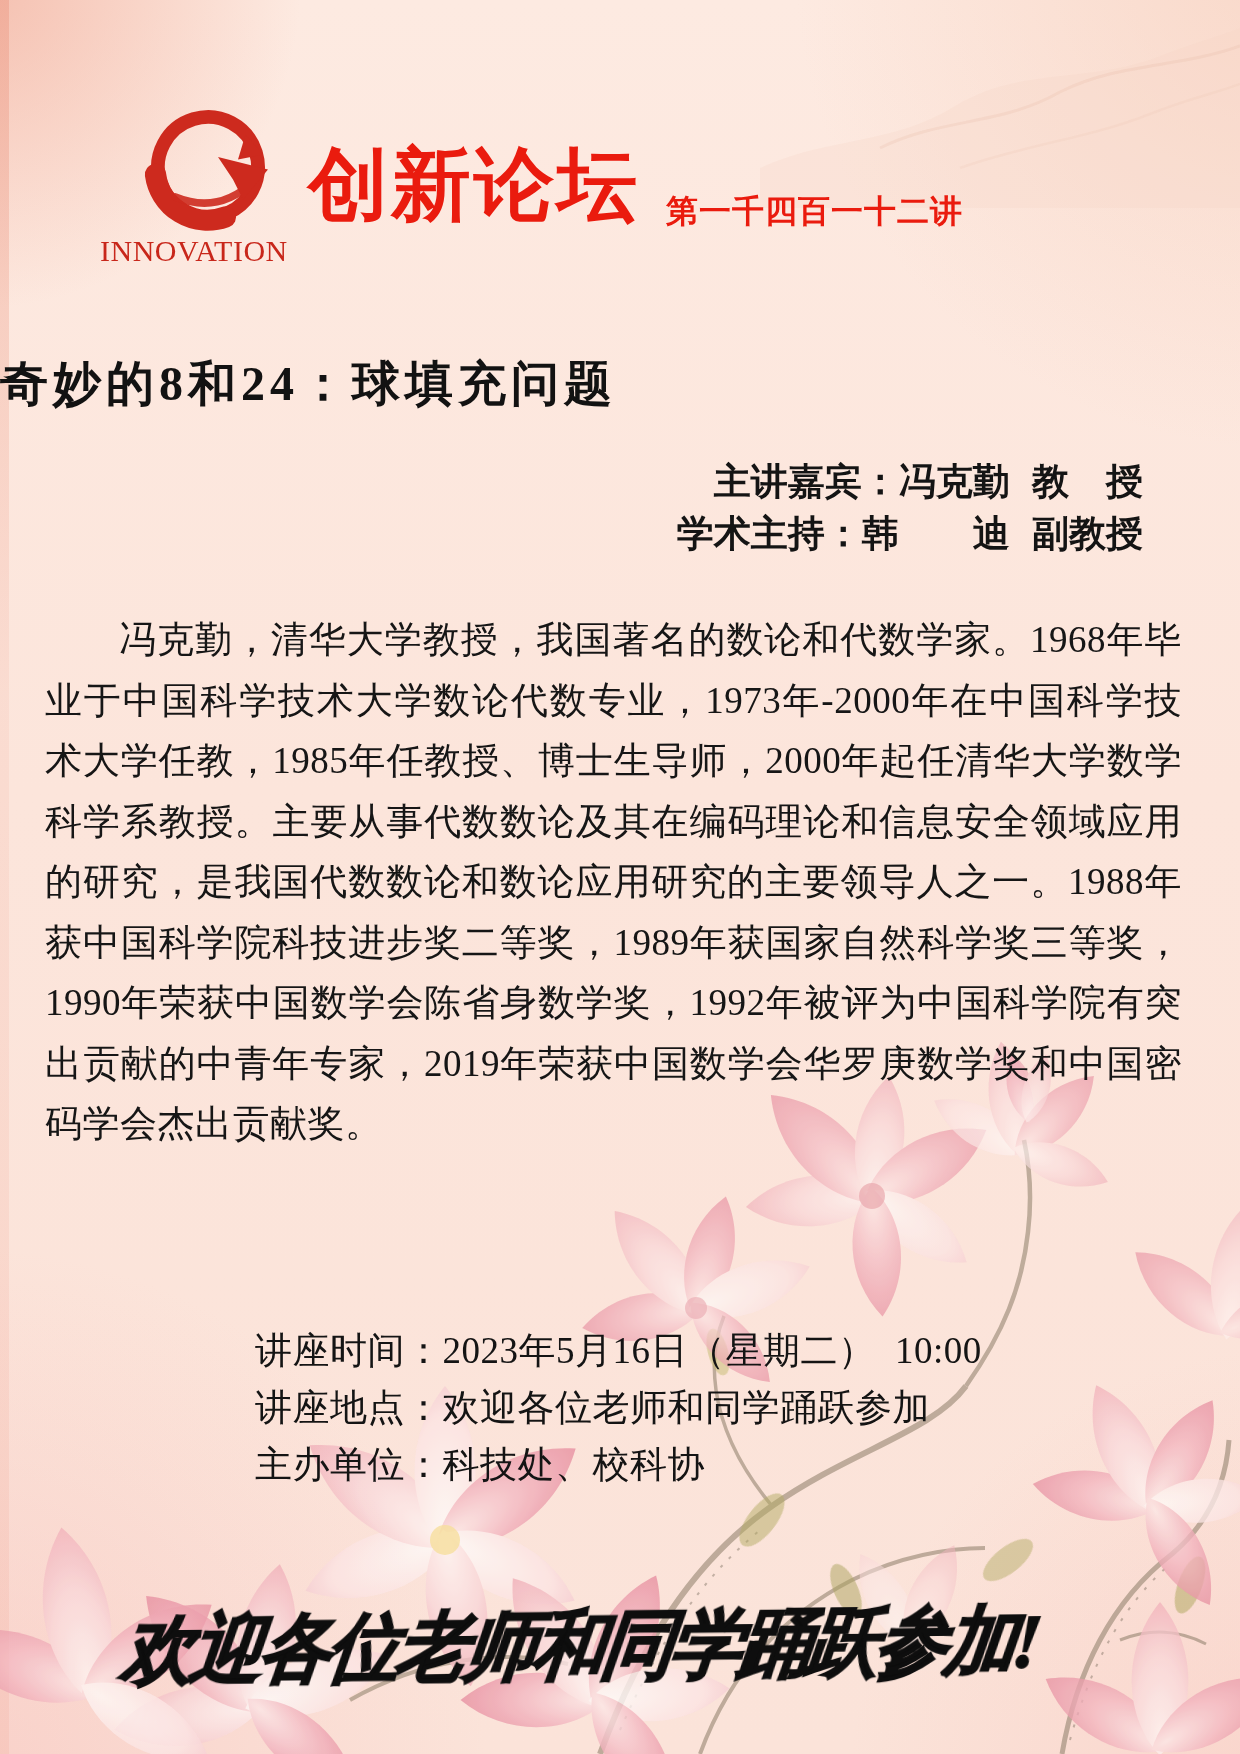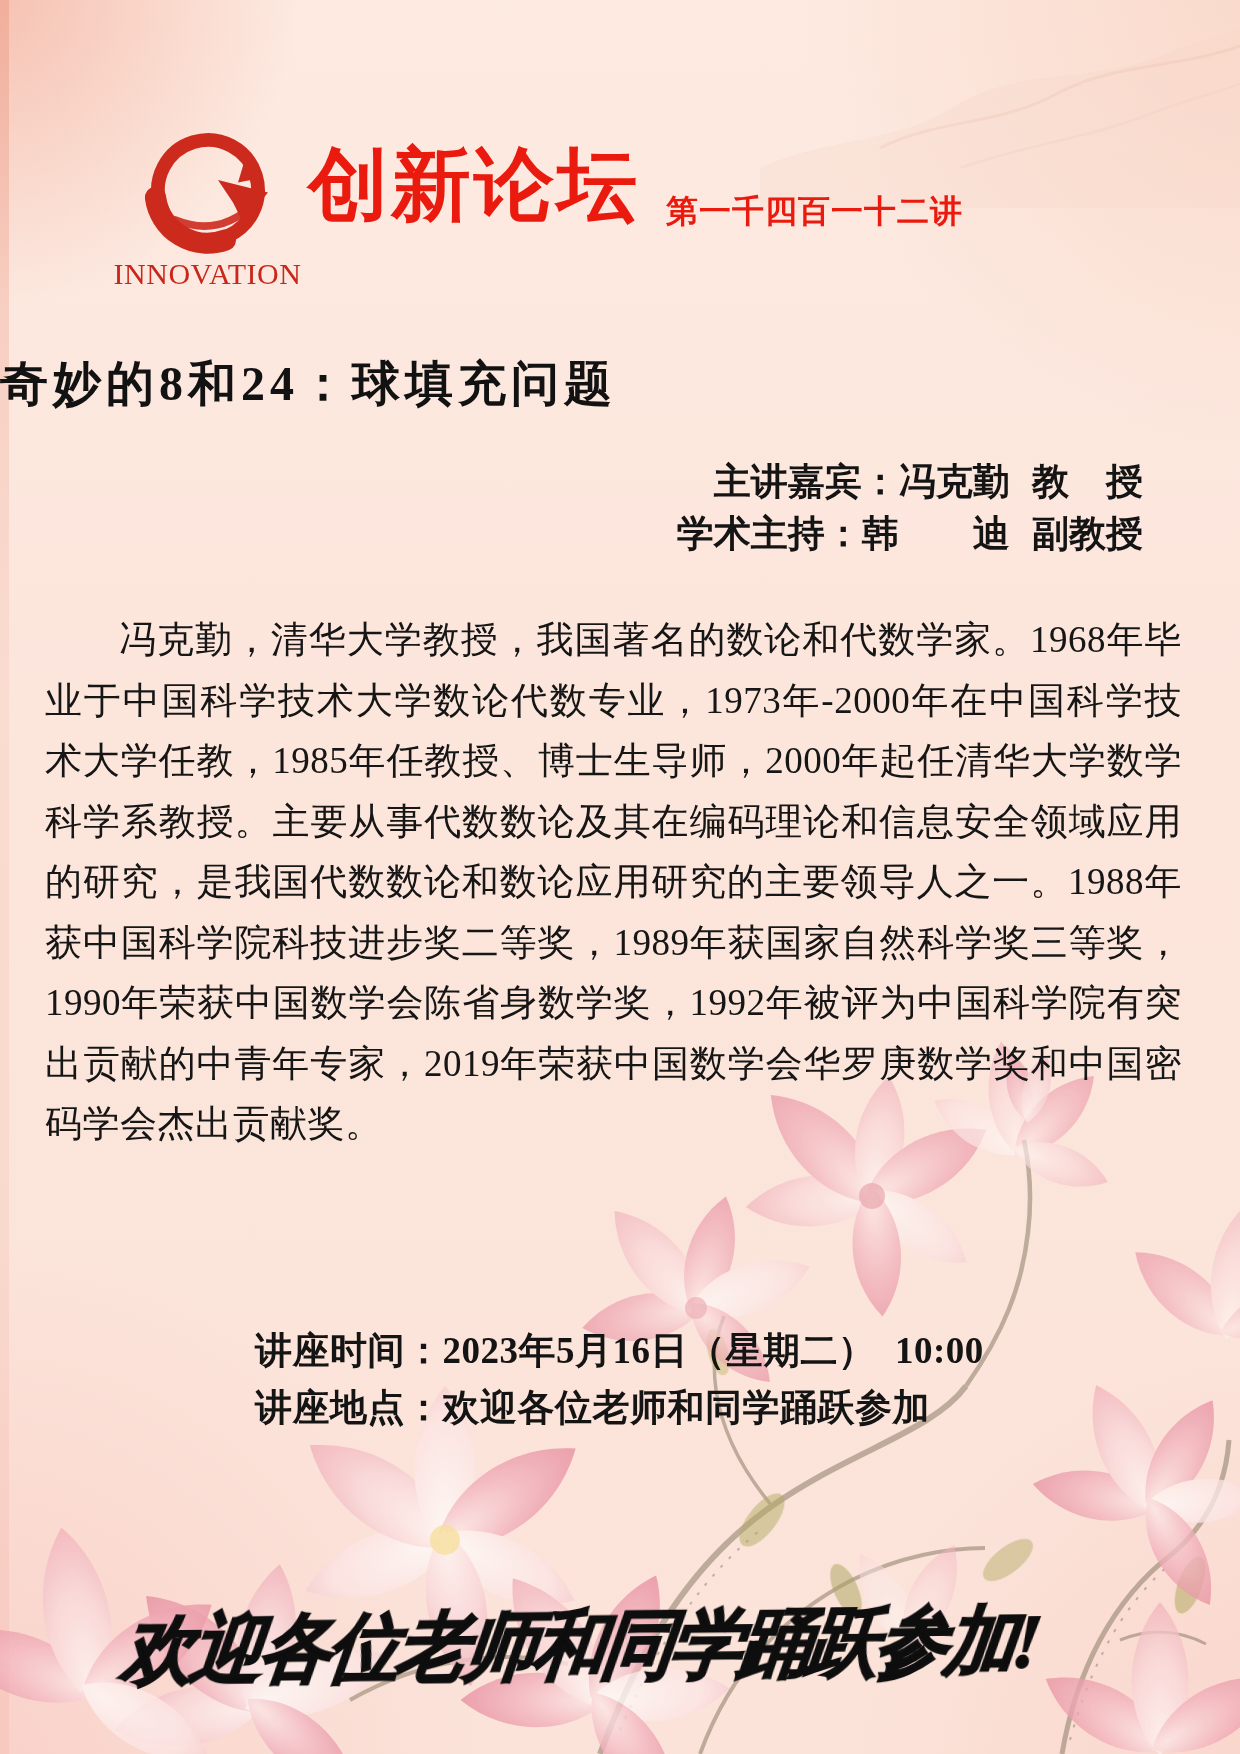--- a/index.html
+++ b/index.html
@@ -10,42 +10,42 @@
       radial-gradient(circle at -2% -1%, rgba(238,156,134,.55), rgba(238,156,134,0) 15%),
       radial-gradient(circle at 103% -2%, rgba(244,196,174,.45), rgba(244,196,174,0) 22%),
       radial-gradient(circle at -3% 101%, rgba(246,182,178,.40), rgba(246,182,178,0) 24%),
       radial-gradient(circle at 104% 102%, rgba(246,186,178,.35), rgba(246,186,178,0) 20%),
       linear-gradient(180deg,#fdeae1 0%,#fce5db 45%,#fbe3d9 100%);}
   .edge-left{position:absolute;left:0;top:0;width:9px;height:100%;
       background:linear-gradient(180deg,rgba(236,150,128,.45),rgba(242,176,160,.18) 40%,rgba(242,176,160,.28));}
   .mountains{position:absolute;right:0;top:18px;opacity:.55;}
   .flowers{position:absolute;left:0;top:1000px;}
   
-  .logo-block{position:absolute;left:100px;top:115px;width:215px;text-align:center;}
+  .logo-block{position:absolute;left:100px;top:92px;width:215px;}
   .logo-swoosh{width:152px;height:150px;margin:0 auto;display:block;}
   .logo-word{margin-top:-8px;font-size:30px;letter-spacing:.5px;color:#c8271b;
       font-family:"Liberation Serif","DejaVu Serif",serif;}
   .forum-title{position:absolute;left:308px;top:142px;font-size:80px;line-height:86px;
       font-weight:900;color:#ea1b0e;letter-spacing:3px;
       font-family:"Liberation Sans","DejaVu Sans",sans-serif;}
   .lecture-number{position:absolute;left:666px;top:184px;font-size:32px;line-height:54px;
       font-weight:800;color:#ea1b0e;letter-spacing:1px;
       font-family:"Liberation Sans","DejaVu Sans",sans-serif;}
   
   .lecture-title{position:absolute;left:0;width:1240px;top:352px;text-align:left;
       font-size:48px;font-weight:700;color:#121212;letter-spacing:5px;}
   .guest-lines{position:absolute;left:0;width:1143px;top:458px;text-align:right;
       font-size:37px;font-weight:700;color:#141414;line-height:52px;white-space:pre-wrap;font-family:Liberation Mono, monospace;}
   
   .bio{position:absolute;left:45px;right:58px;top:610px;margin:0;
       font-size:37px;line-height:60.5px;color:#161616;text-align:justify;
       text-indent:2em;font-weight:500;letter-spacing:.5px;}
   
   .details{position:absolute;left:255px;top:1322px;font-size:37px;line-height:57px;
-      color:#141414;font-weight:700;white-space:pre-wrap;letter-spacing:.5px;}
+      color:#141414;font-weight:400;white-space:pre-wrap;letter-spacing:.5px;}
   
   .welcome{position:absolute;left:-40px;width:1240px;top:1596px;text-align:center;
       font-size:76px;font-weight:900;font-style:italic;color:#0c0c0c;
       letter-spacing:-4px;transform:skewX(-7deg) rotate(-.6deg) scaleX(.95);
       -webkit-text-stroke:2px #0e0e0e;}
 </style>
 </head>
 <body>
 
 <div class="page">
@@ -198,17 +198,17 @@
 
   <div class="forum-title">创新论坛</div>
   <div class="lecture-number">第一千四百一十二讲</div>
 
   <div class="lecture-title">奇妙的8和24：球填充问题</div>
 
   <div class="guest-lines"><span>主讲嘉宾：冯克勤 教　授</span><br><span>学术主持：韩　　迪 副教授</span></div>
 
   <p class="bio">冯克勤，清华大学教授，我国著名的数论和代数学家。1968年毕业于中国科学技术大学数论代数专业，1973年-2000年在中国科学技术大学任教，1985年任教授、博士生导师，2000年起任清华大学数学科学系教授。主要从事代数数论及其在编码理论和信息安全领域应用的研究，是我国代数数论和数论应用研究的主要领导人之一。1988年获中国科学院科技进步奖二等奖，1989年获国家自然科学奖三等奖，1990年荣获中国数学会陈省身数学奖，1992年被评为中国科学院有突出贡献的中青年专家，2019年荣获中国数学会华罗庚数学奖和中国密码学会杰出贡献奖。</p>
 
-  <div class="details"><span>讲座时间：2023年5月16日（星期二）  10:00</span><br><span>讲座地点：欢迎各位老师和同学踊跃参加</span><br><br></div>
+  <div class="details"><span>讲座时间：2023年5月16日（星期二）  10:00</span><br><span>讲座地点：欢迎各位老师和同学踊跃参加</span><br><span>主办单位：科技处、校科协</span><br></div>
 
   <div class="welcome">欢迎各位老师和同学踊跃参加!</div>
 
 </div>
 
 </body></html>

